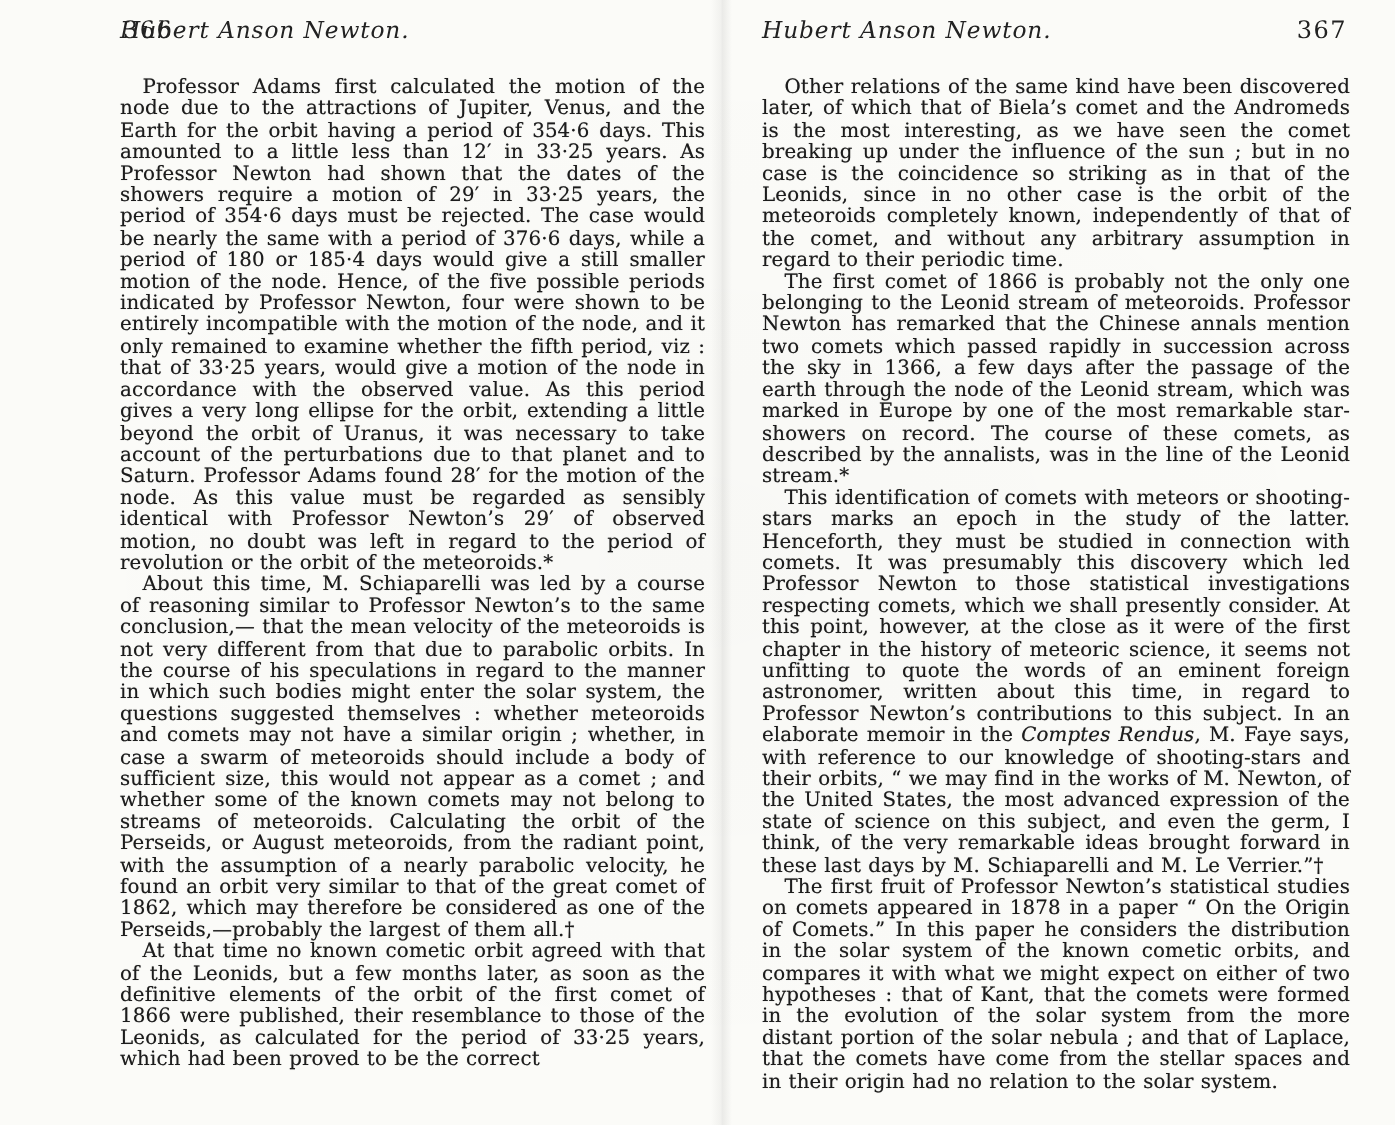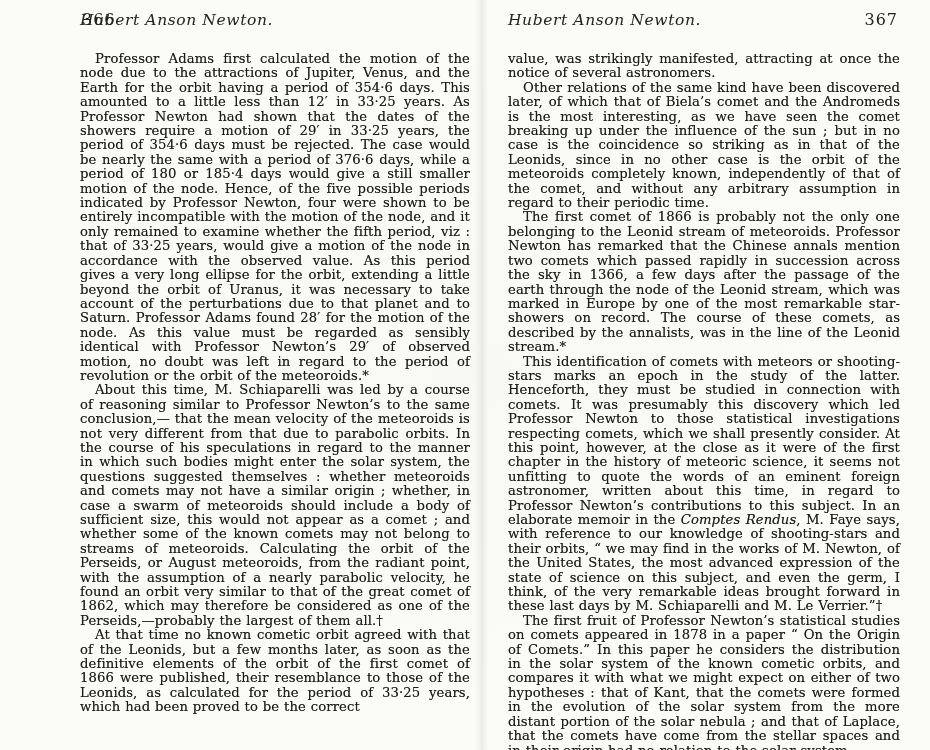--- a/index.html
+++ b/index.html
@@ -91,21 +91,20 @@
     </div>
 
   </div>
 
   <div class="page page-right">
     <div class="page-header">
       <span class="running-title">Hubert Anson Newton.</span>
       <span class="folio folio-right">367</span>
     </div>
     <div class="page-body">
-      <p class="noindent"><span>value, was strikingly manifested, attracting at once the notice of several astronomers.</span></p>
       <p><span>Other relations of the same kind have been discovered later, of which that of Biela’s comet and the Andromeds is the most interesting, as we have seen the comet breaking up under the influence of the sun ; but in no case is the coincidence so striking as in that of the Leonids, since in no other case is the orbit of the meteoroids completely known, independently of that of the comet, and without any arbitrary assumption in regard to their periodic time.</span></p>
       <p><span>The first comet of 1866 is probably not the only one belonging to the Leonid stream of meteoroids.  Professor Newton has remarked that the Chinese annals mention two comets which passed rapidly in succession across the sky in 1366, a few days after the passage of the earth through the node of the Leonid stream, which was marked in Europe by one of the most remarkable star-showers on record.  The course of these comets, as described by the annalists, was in the line of the Leonid stream.*</span></p>
       <p><span>This identification of comets with meteors or shooting-stars marks an epoch in the study of the latter.  Henceforth, they must be studied in connection with comets.  It was presumably this discovery which led Professor Newton to those statistical investigations respecting comets, which we shall presently consider.  At this point, however, at the close as it were of the first chapter in the history of meteoric science, it seems not unfitting to quote the words of an eminent foreign astronomer, written about this time, in regard to Professor Newton’s contributions to this subject.  In an elaborate memoir in the </span><i>Comptes Rendus</i><span>, M. Faye says, with reference to our knowledge of shooting-stars and their orbits, “ we may find in the works of M. Newton, of the United States, the most advanced expression of the state of science on this subject, and even the germ, I think, of the very remarkable ideas brought forward in these last days by M. Schiaparelli and M. Le Verrier.”†</span></p>
       <p><span>The first fruit of Professor Newton’s statistical studies on comets appeared in 1878 in a paper “ On the Origin of Comets.”  In this paper he considers the distribution in the solar system of the known cometic orbits, and compares it with what we might expect on either of two hypotheses : that of Kant, that the comets were formed in the evolution of the solar system from the more distant portion of the solar nebula ; and that of Laplace, that the comets have come from the stellar spaces and in their origin had no relation to the solar system.</span></p>
     </div>
 
   </div>
 </div>
 
 </body></html>

